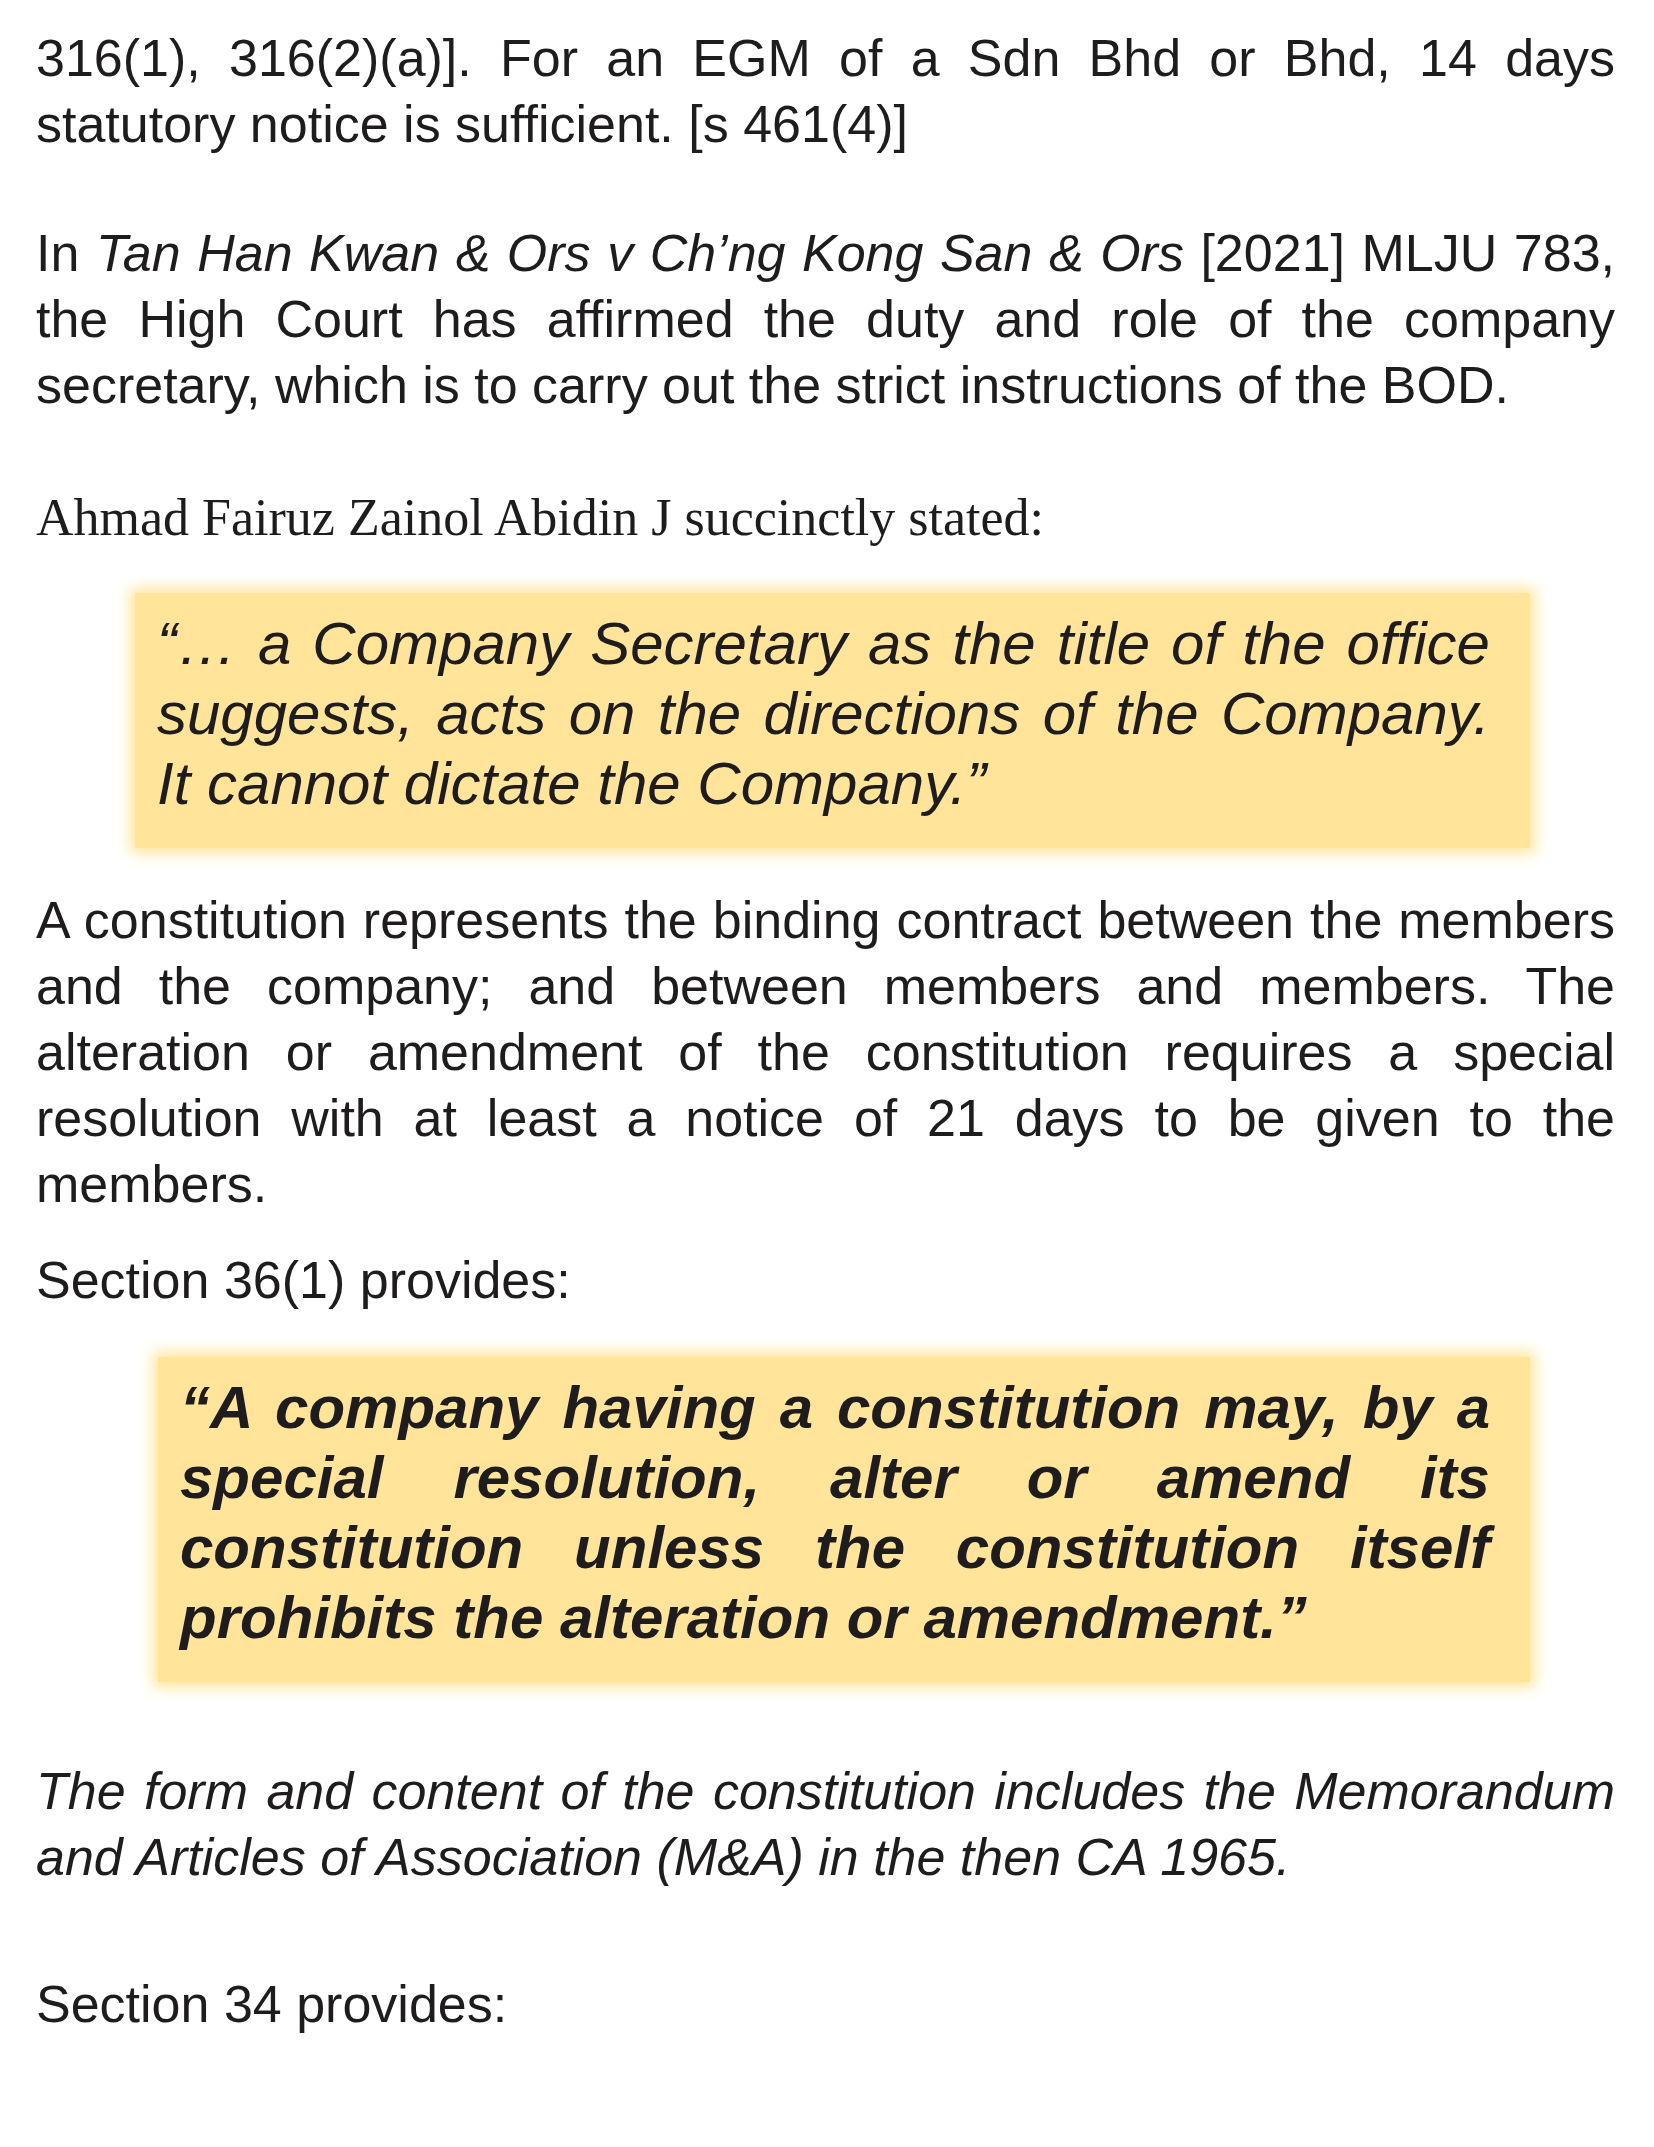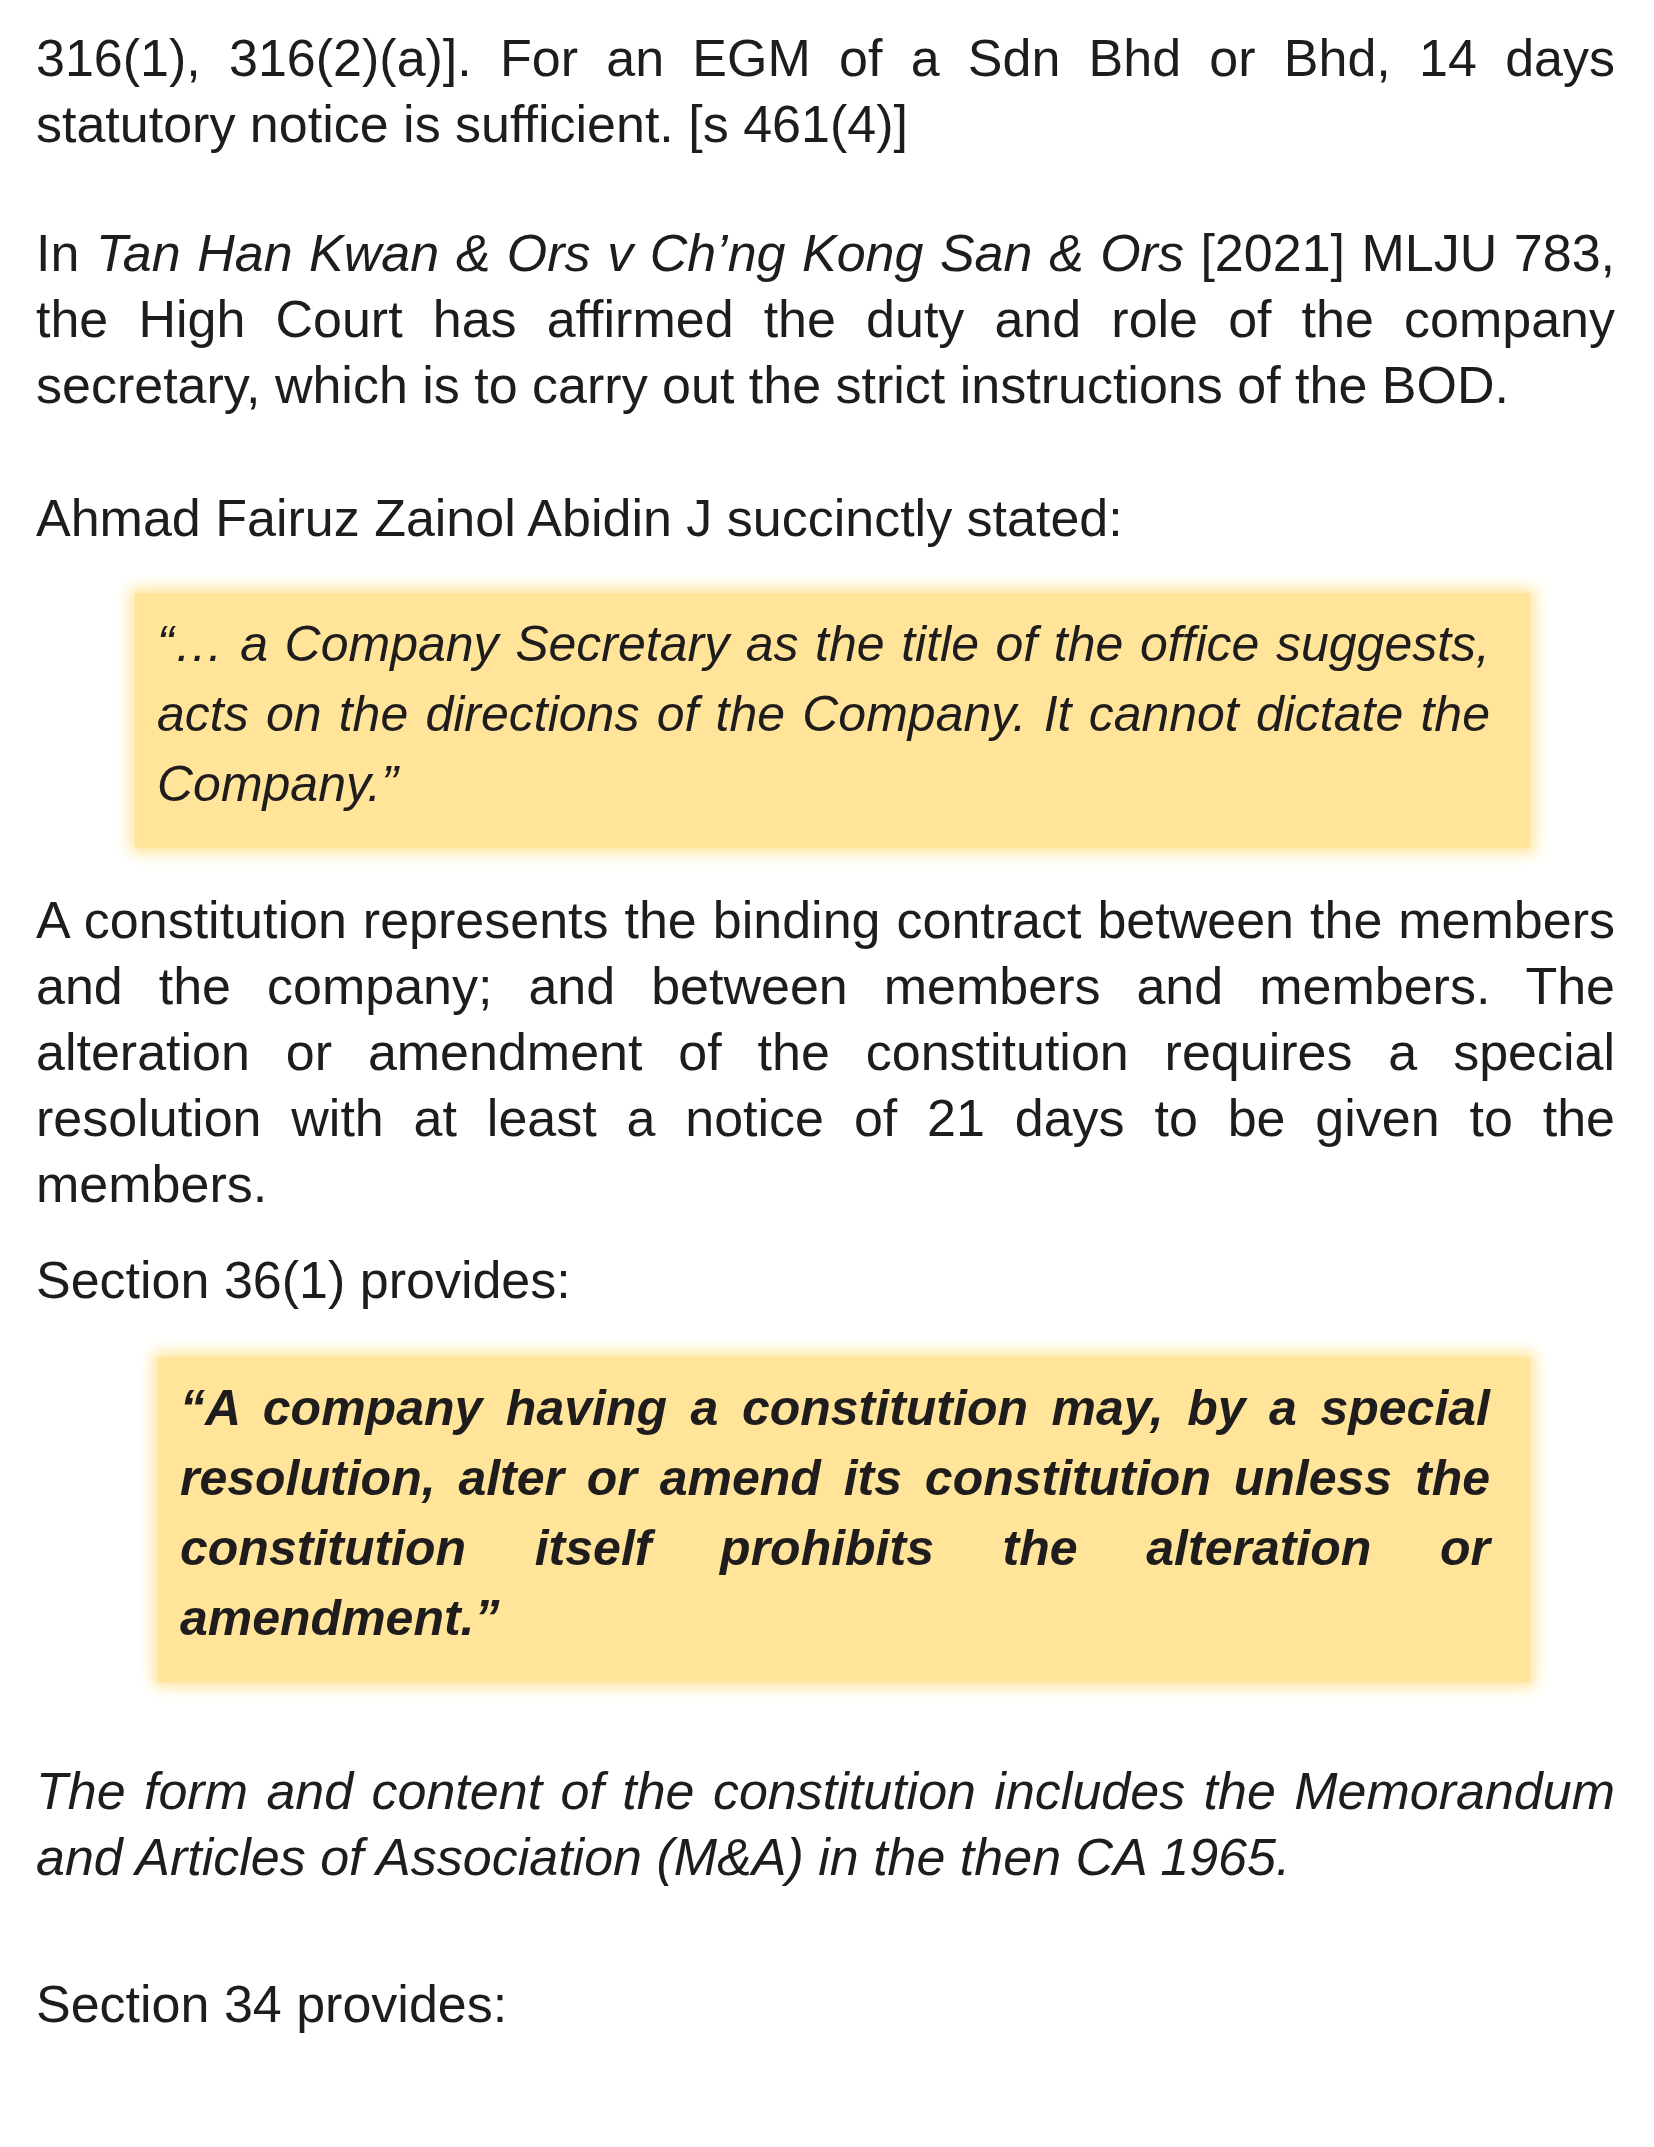--- a/index.html
+++ b/index.html
@@ -11,31 +11,31 @@
     box-sizing: border-box;
     padding: 25px 39px 0 36px;
     font-family: "Liberation Sans", sans-serif;
     font-size: 52px;
     line-height: 66px;
     color: var(--text-color, #1f1c1d);
   }
   .page { width: 100%; }
   p { margin: 0; text-align: justify; }
   .p-case   { margin-top: 63px; }
-  .p-judge  { margin-top: 67px; }
+  .p-judge  { margin-top: 67px; font-family: Liberation Serif, serif; }
   .p-body   { margin-top: 39px; }
   .p-label  { margin-top: 30px; }
   .p-form   { margin-top: 76px; font-style: italic; }
   .p-s34    { margin-top: 81px; }
   .italic { font-style: italic; }
   .quote-box {
     background: var(--highlight, #FFE499);
     box-shadow: 0 0 14px 5px var(--highlight, #FFE499);
     font-style: italic;
-    font-size: 50px;
+    font-size: 60px;
     line-height: 70px;
     text-align: justify;
     padding: 16px 40px 29px 22px;
   }
   .quote-box.first {
     margin: 42px 85px 0 99px;
   }
   .quote-box.second {
     margin: 44px 85px 0 122px;
     font-weight: bold;

